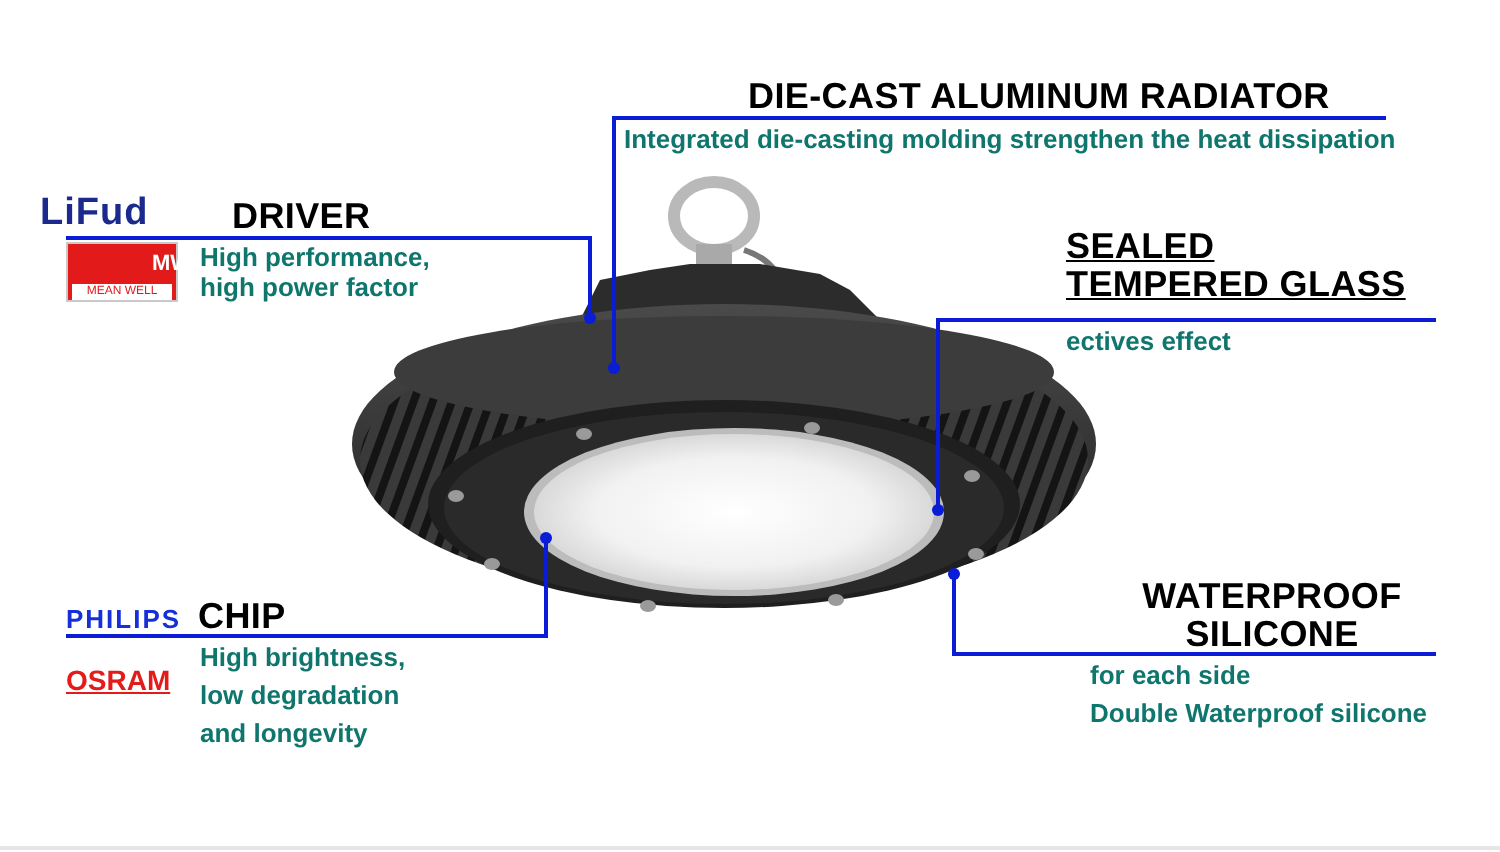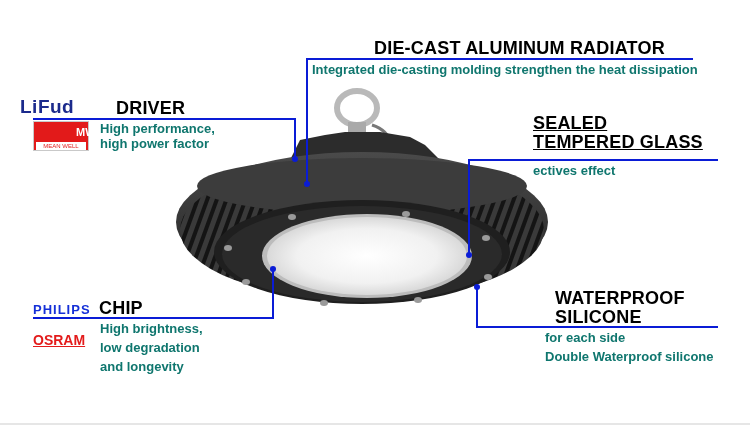--- a/index.html
+++ b/index.html
@@ -104,21 +104,21 @@
 <div class="abs title" style="left:99px; top:299px;">CHIP</div>
 <div class="rule" style="left:33px; top:317px; width:241px; height:2px;"></div>
 <div class="rule" style="left:272px; top:268px; width:2px; height:51px;"></div>
 <div class="dot" style="left:270px; top:266px;"></div>
 <div class="abs desc" style="left:100px; top:319px;">
   <div>High brightness,</div>
   <div>low degradation</div>
   <div>and longevity</div>
 </div>
 
-<div class="abs title" style="left:555px; top:289px; width:162px; text-align:left;">
+<div class="abs title" style="left:555px; top:289px; width:162px; text-align:center;">
   <div>WATERPROOF</div>
   <div>SILICONE</div>
 </div>
 <div class="rule" style="left:476px; top:326px; width:242px; height:2px;"></div>
 <div class="rule" style="left:476px; top:288px; width:2px; height:40px;"></div>
 <div class="dot" style="left:474px; top:284px;"></div>
 <div class="abs desc" style="left:545px; top:328px;">
   <div>for each side</div>
   <div>Double Waterproof silicone</div>
 </div>

